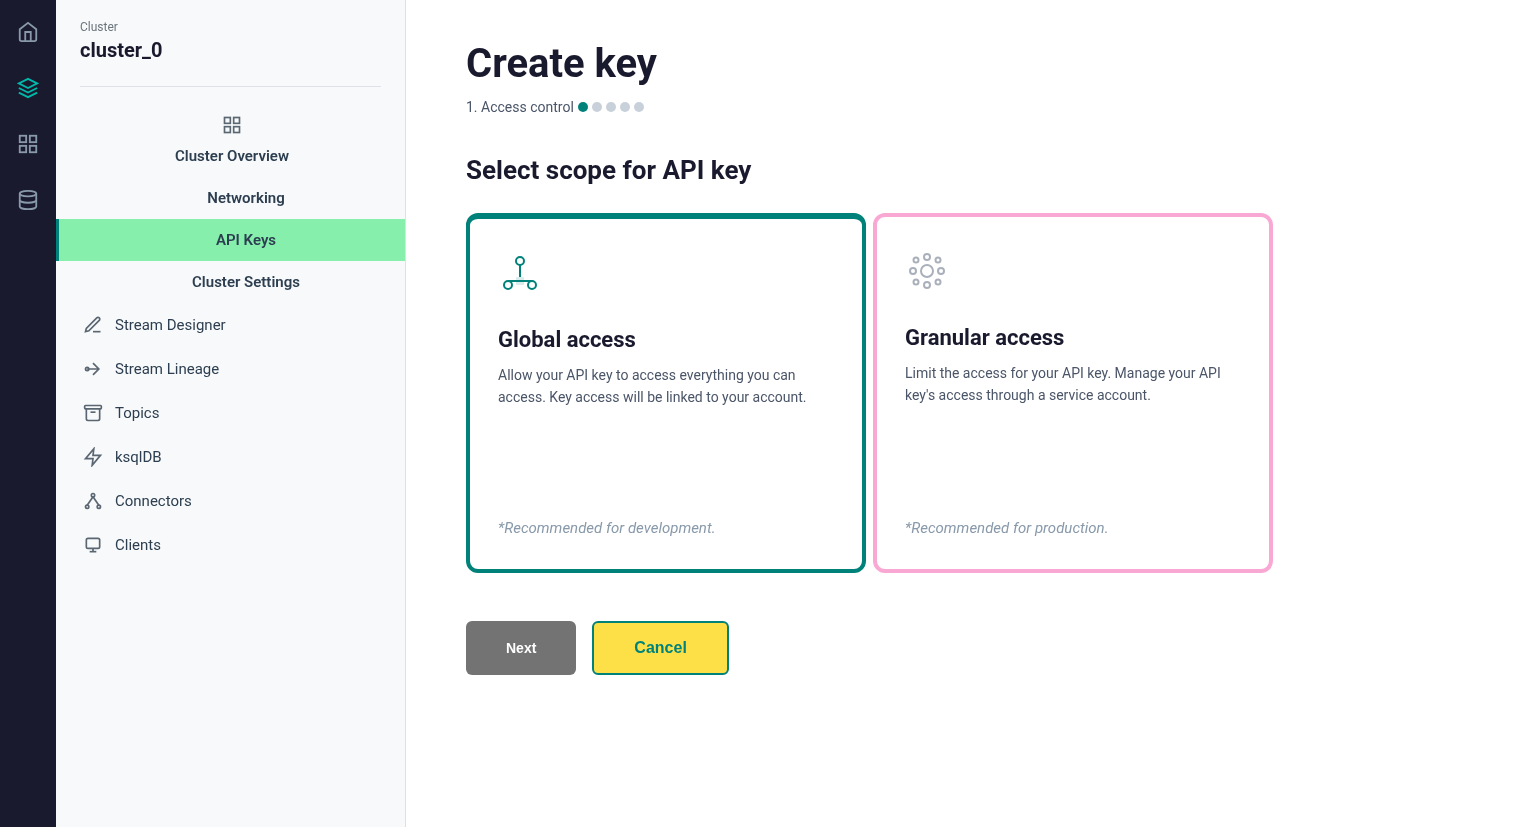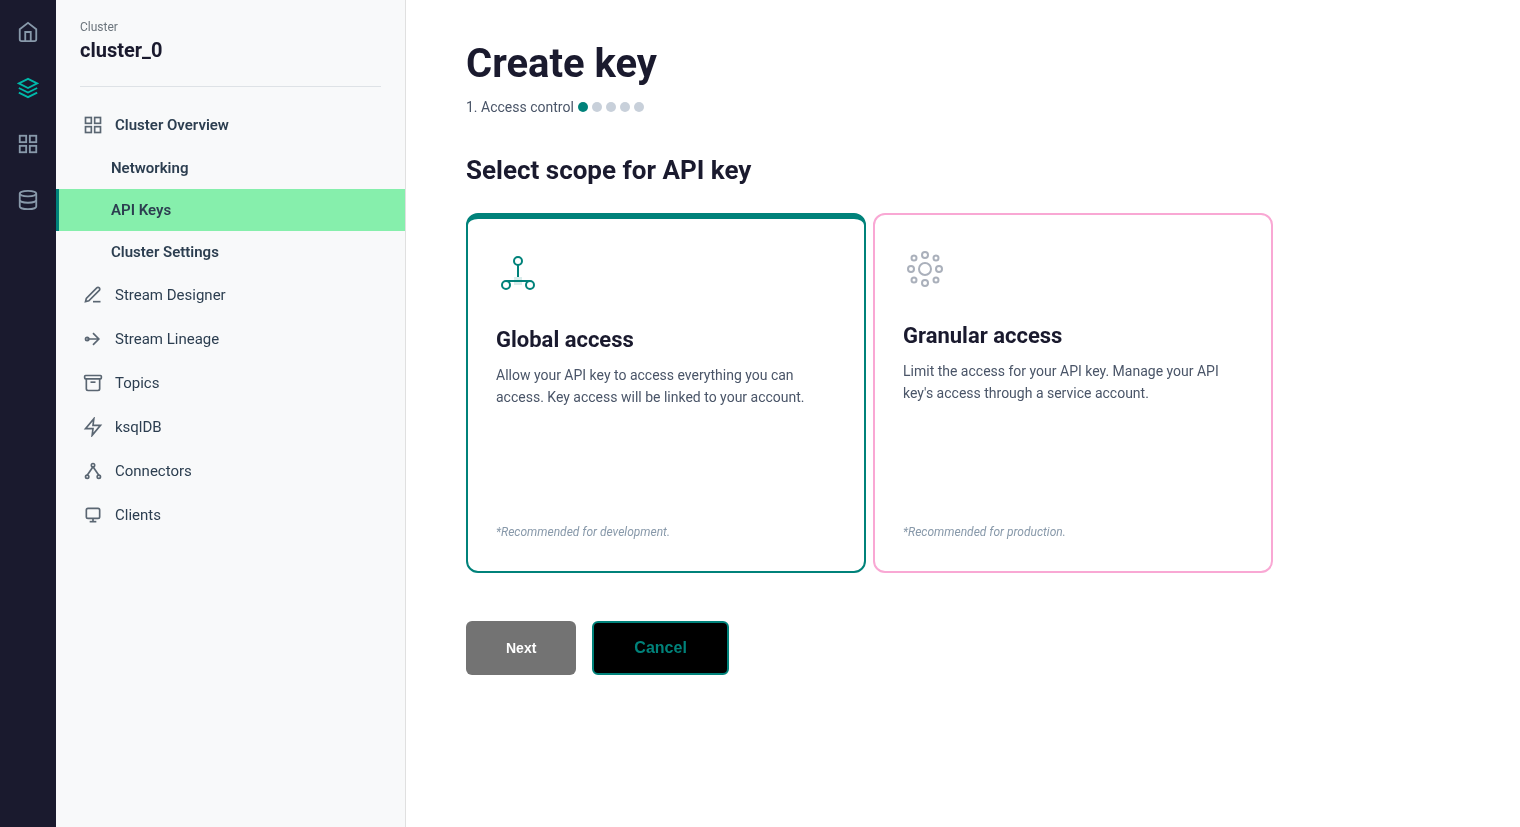--- a/index.html
+++ b/index.html
@@ -75,20 +75,21 @@
       border-left: 3px solid transparent;
       transition: background 0.15s;
     }
     .sidebar-nav-item.active {
       background: #86efac;
       border-left: 3px solid #00827a;
       font-weight: 600;
     }
     .sidebar-nav-item.bold {
       font-weight: 600;
+      flex-direction: column;
     }
     .sidebar-nav-item .item-icon {
       width: 20px;
       height: 20px;
       color: #5a6672;
       flex-shrink: 0;
     }
 
     
     .main {
@@ -132,21 +133,21 @@
 
     .scope-cards {
       display: flex;
       gap: 7px;
       margin-bottom: 48px;
     }
     .scope-card {
       width: 400px;
       min-height: 360px;
       border-radius: 12px;
-      border: 2px solid #f9a8d4;
+      border: 4px solid #f9a8d4;
       padding: 32px 28px;
       cursor: pointer;
       display: flex;
       flex-direction: column;
       background: #fff;
       transition: border-color 0.2s;
     }
     .scope-card.selected {
       border-color: #00827a;
       border-top: 6px solid #00827a;
@@ -160,42 +161,42 @@
       color: #1a1a2e;
       margin-bottom: 12px;
     }
     .scope-card .card-desc {
       font-size: 14px;
       color: #4a5568;
       line-height: 1.6;
       flex: 1;
     }
     .scope-card .card-rec {
-      font-size: 12px;
+      font-size: 15px;
       color: #8899aa;
       font-style: italic;
     }
 
     .action-buttons {
       display: flex;
       gap: 16px;
     }
     .btn-next {
       padding: 16px 40px;
       background: #737373;
       color: #fff;
       border: none;
       border-radius: 6px;
       font-size: 14px;
       font-weight: 600;
       cursor: pointer;
     }
     .btn-cancel {
       padding: 16px 40px;
-      background: #000000;
+      background: #fde047;
       color: #00827a;
       border: 2px solid #00827a;
       border-radius: 6px;
       font-size: 16px;
       font-weight: 600;
       cursor: pointer;
     }
   </style>
 </head>
 <body>

